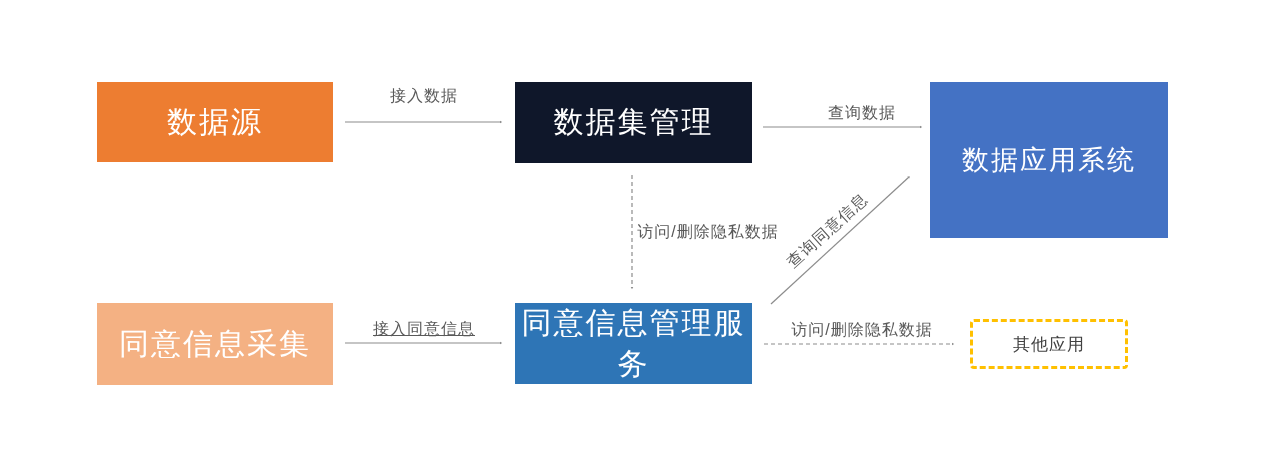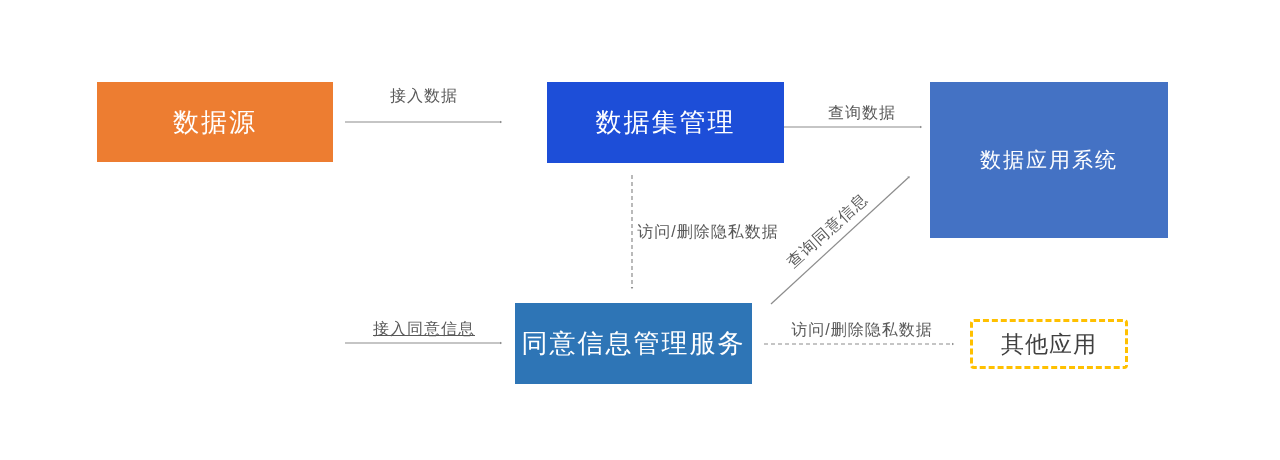--- a/index.html
+++ b/index.html
@@ -21,36 +21,36 @@
     width: 1280px;
     height: 460px;
     pointer-events: none;
   }
   .node {
     position: absolute;
     display: flex;
     align-items: center;
     justify-content: center;
     color: #ffffff;
-    font-size: 26px;
+    font-size: 30px;
     letter-spacing: 2px;
     box-sizing: border-box;
     text-align: center;
   }
   .node-data-source        { left: 97px;  top: 82px;  width: 236px; height: 80px; }
   .node-dataset-management { left: 515px; top: 82px;  width: 237px; height: 81px; }
-  .node-data-app-system    { left: 930px; top: 82px;  width: 238px; height: 156px; font-size: 21px; }
+  .node-data-app-system    { left: 930px; top: 82px;  width: 238px; height: 156px; font-size: 27px; }
   .node-consent-collection { left: 97px;  top: 303px; width: 236px; height: 82px; }
   .node-consent-service    { left: 515px; top: 303px; width: 237px; height: 81px; text-align: center; }
   .node-other-apps {
     left: 970px; top: 319px; width: 158px; height: 50px;
     background: #ffffff;
     border: 3px dashed #FFC000;
     border-radius: 4px;
-    font-size: 23px;
+    font-size: 17px;
     letter-spacing: 1px;
   }
   .edge-label {
     position: absolute;
     color: #595959;
     font-size: 16px;
     letter-spacing: 1px;
     white-space: nowrap;
     transform: translateX(-50%);
   }
@@ -80,28 +80,31 @@
 
     <line x1="771" y1="304" x2="909" y2="177" stroke="#8C8C8C" stroke-width="1.2" marker-end="url(#arrow-open)"></line>
 
     <line x1="764" y1="344" x2="953" y2="344" stroke="#8C8C8C" stroke-width="1.2" stroke-dasharray="4 3" marker-end="url(#arrow-open)"></line>
   </svg>
 
   <div class="node node-data-source" style="background-color: rgb(237, 125, 49);">
     <span>数据源</span>
   </div>
 
-  <div class="node node-dataset-management" style="background-color: #1d4ed8; margin-left: 32px;">
+  <div class="node node-dataset-management" style="background-color: #0f172a;">
     <span>数据集管理</span>
   </div>
 
   <div class="node node-data-app-system" style="background-color: rgb(68, 114, 196);">
     <span>数据应用系统</span>
   </div>
 
+  <div class="node node-consent-collection" style="background-color: rgb(244, 177, 131);">
+    <span>同意信息采集</span>
+  </div>
 
   <div class="node node-consent-service" style="background-color: rgb(46, 117, 182);">
     <span>同意信息管理服务</span>
   </div>
 
   <div class="node node-other-apps" style="border-color: rgb(255, 192, 0); color: rgb(64, 64, 64);">
     <span>其他应用</span>
   </div>
 
   <div class="edge-label" style="left:424px; top:86px;">接入数据</div>

